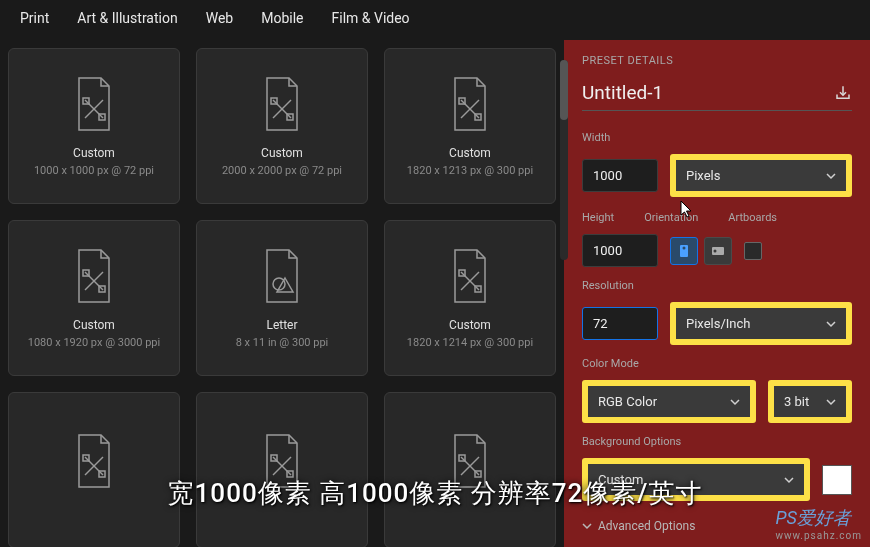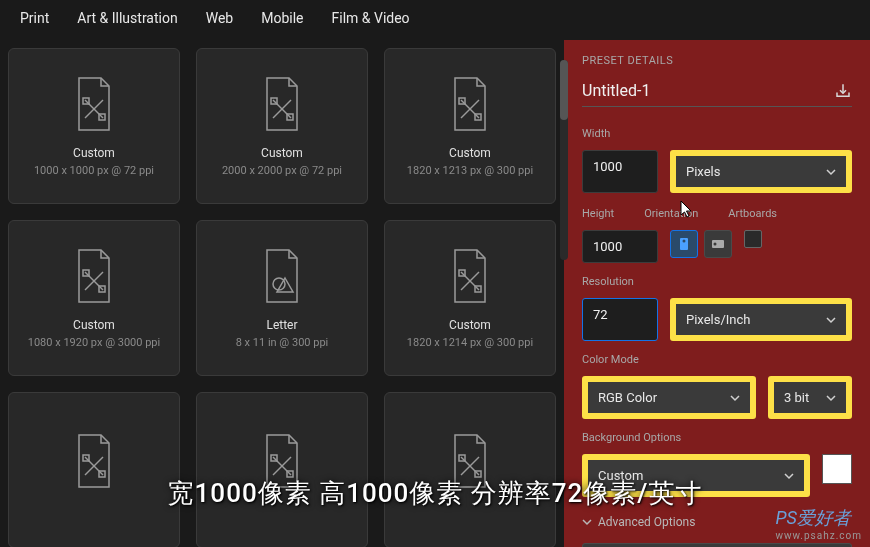--- a/index.html
+++ b/index.html
@@ -10,24 +10,24 @@
 .presets { flex: 1; padding: 8px 8px 0 8px; display: grid; grid-template-columns: repeat(3, 1fr); gap: 16px; align-content: start; position: relative; }
 .card { background: #282828; border: 1px solid #3a3a3a; border-radius: 6px; height: 156px; display: flex; flex-direction: column; align-items: center; justify-content: center; cursor: pointer; }
 .card .icon { width: 46px; height: 56px; margin-bottom: 14px; }
 .card .title { font-size: 12px; color: #e0e0e0; margin-bottom: 4px; }
 .card .meta { font-size: 11px; color: #8a8a8a; }
 .scrolltrack { position: absolute; right: -4px; top: 20px; width: 8px; height: 200px; background: #2a2a2a; border-radius: 4px; }
 .scrollthumb { width: 8px; height: 60px; background: #555; border-radius: 4px; }
 .panel { width: 306px; background: #7f1d1d; padding: 14px 18px 0 18px; font-size: 12px; color: #b8b8b8; display: flex; flex-direction: column; gap: 8px; }
 .panel-header { font-size: 11px; letter-spacing: 0.5px; color: #a8a8a8; margin-bottom: 6px; }
 .name-row { display: flex; align-items: center; justify-content: space-between; border-bottom: 1px solid #555; padding-bottom: 6px; margin-bottom: 8px; }
-.name-row .name { font-size: 16px; color: #f0f0f0; }
+.name-row .name { font-size: 19px; color: #f0f0f0; }
 .save-icon { width: 18px; height: 18px; cursor: pointer; }
 .label { font-size: 11px; color: #a8a8a8; margin-top: 4px; }
-.row { display: flex; gap: 12px; margin-top: 2px; }
+.row { display: flex; gap: 12px; align-items: center; margin-top: 2px; }
 .numbox { background: #1e1e1e; border: 1px solid #3c3c3c; border-radius: 3px; padding: 8px 10px; width: 76px; font-size: 13px; color: #f0f0f0; }
 .numbox.focus { border-color: #1473e6; }
 .select { background: #3a3a3a; border: 6px solid #fde047; border-radius: 3px; padding: 8px 10px; display: flex; align-items: center; justify-content: space-between; font-size: 13px; color: #e8e8e8; cursor: pointer; }
 .select .chev { width: 10px; height: 10px; }
 .sel-units { flex: 1; }
 .sel-res { flex: 1; }
 .sel-cm { flex: 1; }
 .sel-bit { width: 84px; }
 .sel-bg { flex: 1; }
 .colgroup { display: flex; gap: 30px; font-size: 11px; color: #a8a8a8; margin-top: 6px; }

